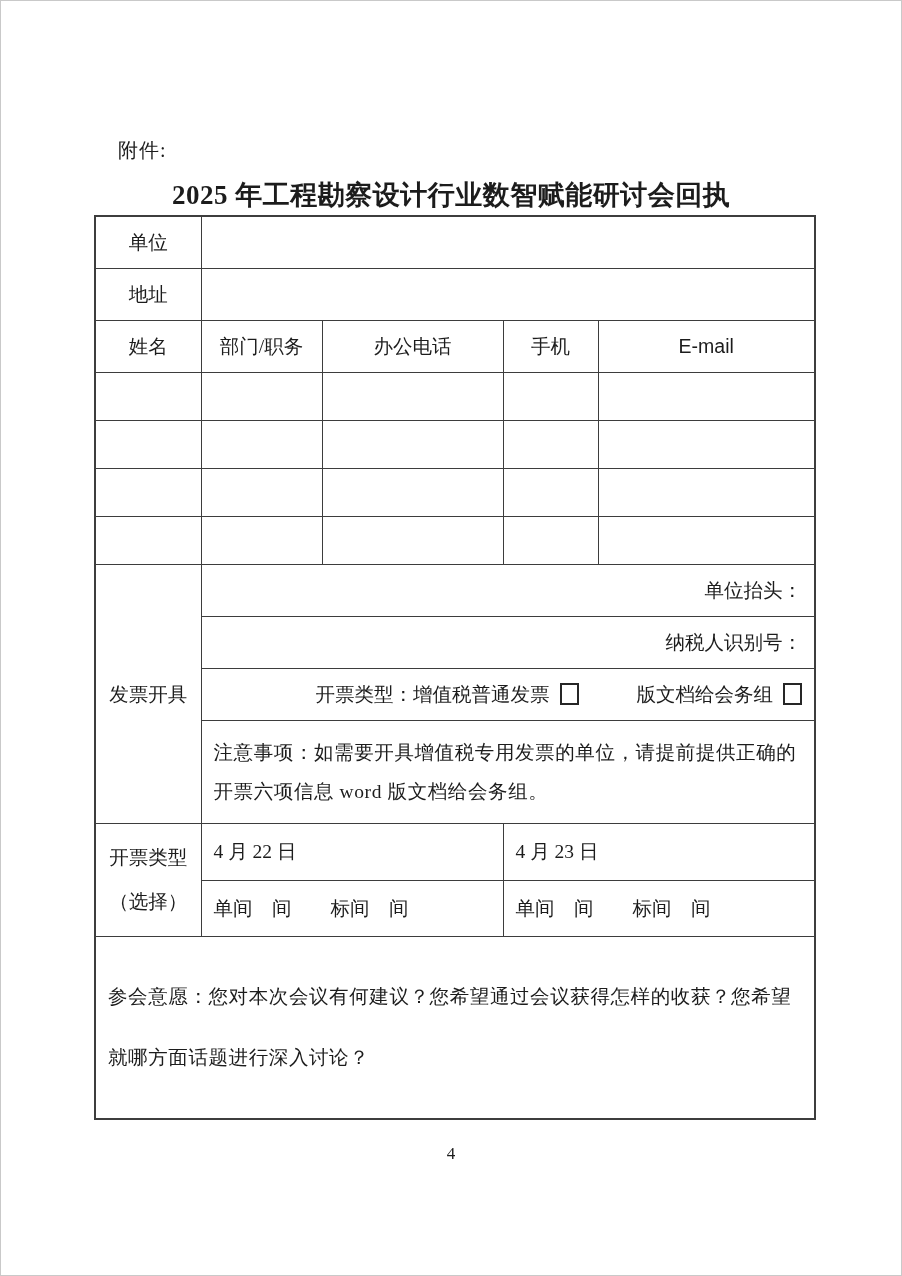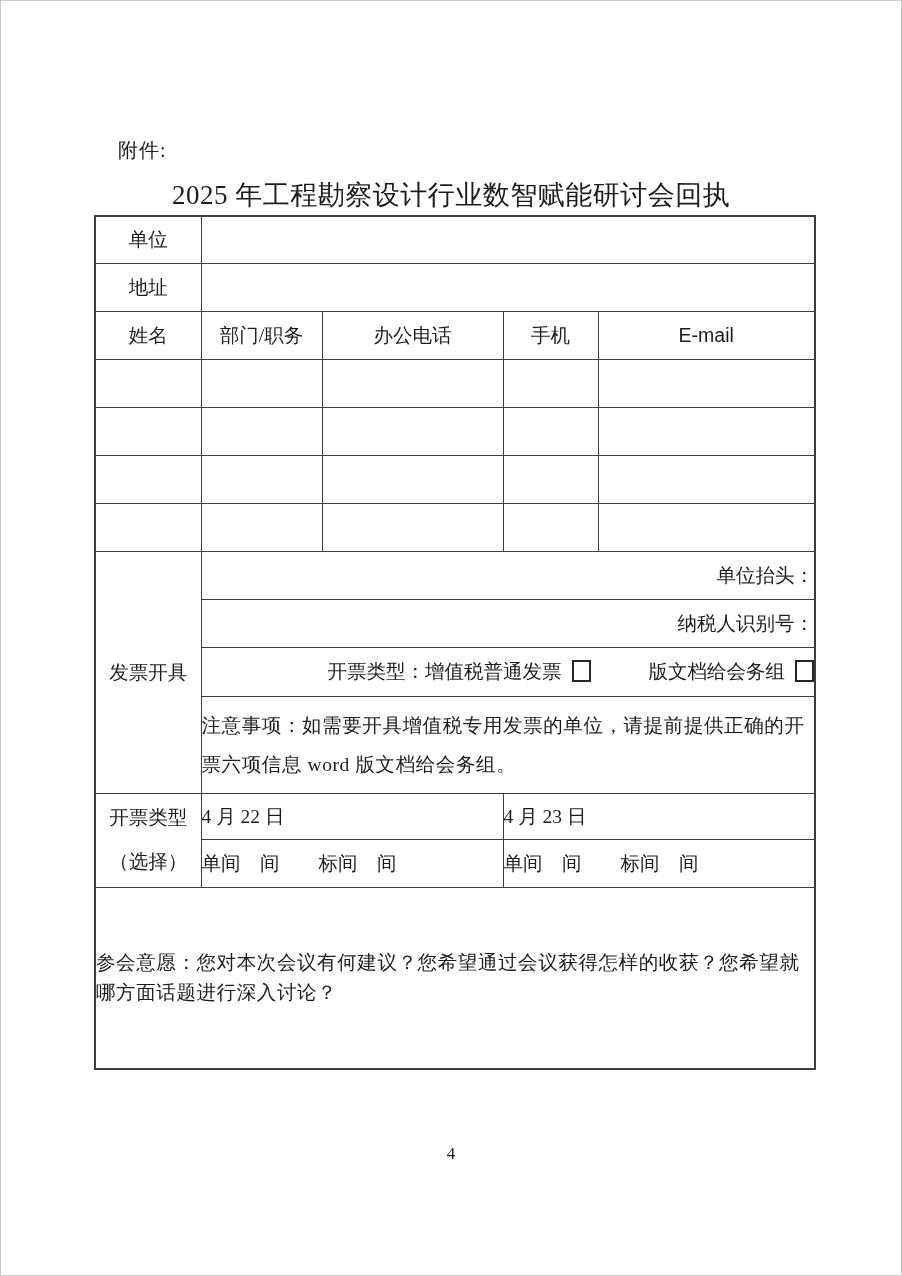--- a/index.html
+++ b/index.html
@@ -21,36 +21,36 @@
     font-size: 20px;
     letter-spacing: 1px;
   }
   .doc-title {
     position: absolute;
     left: 0;
     right: 0;
     top: 176px;
     text-align: center;
     font-size: 27px;
-    font-weight: normal;
+    font-weight: bold;
     letter-spacing: 0.5px;
     font-family: "Liberation Serif", "DejaVu Serif", serif;
   }
   table.form {
     position: absolute;
     left: 93px;
     top: 214px;
     width: 720px;
     border-collapse: collapse;
     table-layout: fixed;
     border: 2px solid #3d3d3d;
   }
   table.form td {
     border: 1px solid #3d3d3d;
-    padding: 0;
+    padding: 12px;
     font-size: 19.5px;
     vertical-align: middle;
     overflow: hidden;
   }
   td.lbl { text-align: center; }
   td.ltext { text-align: right; padding-left: 11px; }
   td.center { text-align: left; }
   .mono { font-family: Liberation Sans, sans-serif; font-size: 19px; margin-top: 20px; }
   .checkbox {
     display: inline-block;
@@ -66,21 +66,21 @@
     text-align: left;
     padding: 0 8px 0 12px;
     line-height: 39px;
     font-size: 20px;
     letter-spacing: 0.6px;
   }
   td.participation-cell {
     vertical-align: top;
     text-align: left;
     padding: 8px 13px 0 11px;
-    line-height: 30px;
+    line-height: 61px;
     font-size: 20px;
     letter-spacing: 0.6px;
   }
   .accom-label div { line-height: 44px; }
   .page-number {
     position: absolute;
     left: 0;
     right: 0;
     top: 1143px;
     text-align: center;

